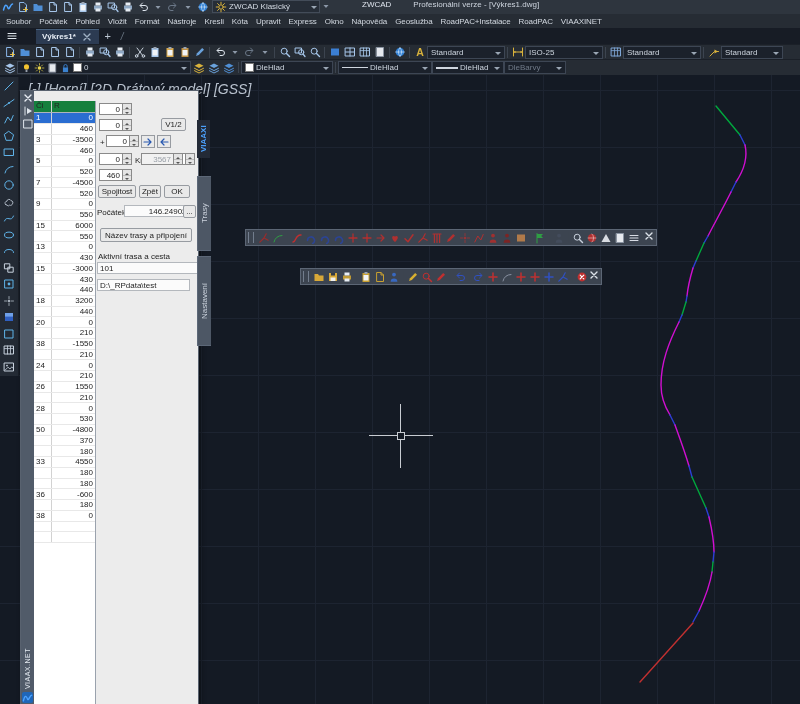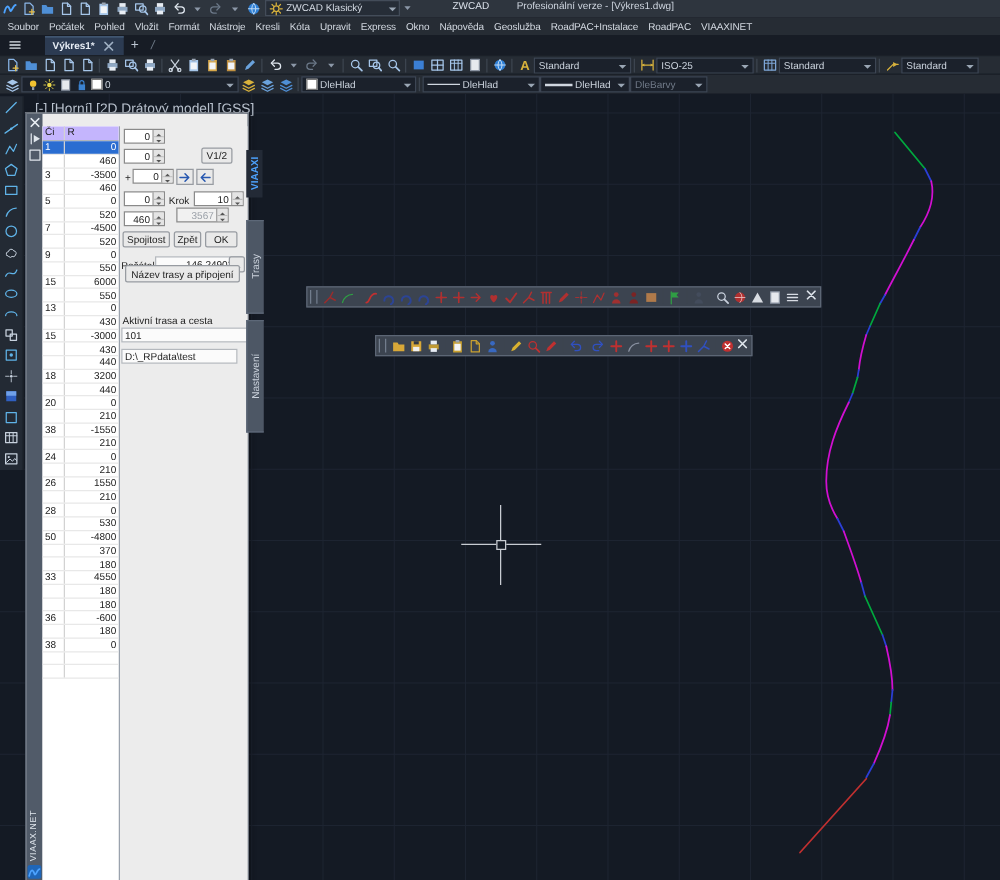--- a/index.html
+++ b/index.html
@@ -42,21 +42,21 @@
   .w76{width:78px;} .w66{width:62px;} .w92{width:92px;} .w94{width:94px;} .w72{width:72px;} .w174{width:174px;}
   .swatch{width:7px;height:7px;background:#fff;border:1px solid #777;flex:none;}
   .ltline{width:26px;height:1px;background:#cfd6df;flex:none;}
   .lwline{width:22px;height:2px;background:#cfd6df;flex:none;}
   .combo.dis{color:#707a88;}
   
   #main{position:absolute;left:0;top:75px;width:800px;height:629px;overflow:hidden;background-color:#141a24;
     background-image:linear-gradient(to right,#1d2431 1px,transparent 1px),
                      linear-gradient(to bottom,#1d2431 1px,transparent 1px);
     background-size:57px 57px;background-position:30px 15px;}
-  #vplabel{position:absolute;left:28px;top:6px;font-size:11px;color:#b9c2ce;}
+  #vplabel{position:absolute;left:28px;top:6px;font-size:14px;color:#b9c2ce;font-style:italic;}
   
   #drawtb{position:absolute;left:0;top:2px;width:18px;background:#232a34;display:flex;
     flex-direction:column;align-items:center;padding:3px 0;gap:4.5px;border-right:1px solid #1b2028;}
   #drawtb .tbtn{width:14px;height:12px;}
   
   .ftb{position:absolute;height:17px;background:#3c4450;border:1px solid #5c6675;display:flex;
     align-items:center;padding:0 12px 0 1px;box-sizing:border-box;}
   .fh{width:4px;height:11px;border-left:1px solid #727d8d;border-right:1px solid #727d8d;margin:0 3px 0 1px;flex:none;}
   .ftb .tbtn{width:14px;height:14px;}
   .fclose{position:absolute;right:1px;top:0px;display:flex;}
@@ -67,21 +67,21 @@
   #panel{position:absolute;left:20px;top:15px;width:177px;height:614px;background:#ececec;
     border:1px solid #59626f;box-sizing:content-box;box-shadow:2px 2px 5px rgba(0,0,0,.45);}
   .pstrip{position:absolute;left:0;top:0;width:13px;height:100%;background:#515b69;}
   .pstrip .sic{width:13px;height:13px;display:flex;align-items:center;justify-content:center;}
   .vtext{position:absolute;bottom:16px;left:2.5px;writing-mode:vertical-rl;transform:rotate(180deg);
     color:#e2e8ef;font-size:7px;letter-spacing:.5px;}
   .plogo{position:absolute;bottom:2px;left:1px;width:11px;height:11px;background:#1f66b8;border-radius:2px;
     display:flex;align-items:center;justify-content:center;}
   #ptable{position:absolute;left:13px;top:10px;width:62px;bottom:0;background:#fff;
     border-right:1px solid #9aa2ad;box-sizing:border-box;font-size:8px;color:#222;overflow:hidden;}
-  .thead{height:12px;display:flex;background:#c4b5fd;border-bottom:1px solid #aeb4bb;box-sizing:border-box;}
+  .thead{height:12px;display:flex;background:#15803d;border-bottom:1px solid #aeb4bb;box-sizing:border-box;}
   .thead span{padding-left:2px;}
   .tc1{width:18px;border-right:1px solid #d2d2d2;box-sizing:border-box;flex:none;}
   .tc2{flex:1;}
   .tr{height:10.76px;display:flex;border-bottom:1px solid #e8e8e8;box-sizing:border-box;align-items:center;}
   .tr .tc1{padding-left:2px;height:100%;display:flex;align-items:center;}
   .tr .tc2{text-align:right;padding-right:2px;}
   .tr.sel{background:#2a6dd1;color:#fff;}
   #pcontrols{position:absolute;left:76px;top:10px;right:0;bottom:0;background:#ececec;font-size:8px;color:#1d1d1d;}
   .spin{position:absolute;height:12px;background:#fff;border:1px solid #8a8a8a;display:flex;box-sizing:border-box;}
   .spin .sval{flex:1;text-align:right;padding:1px 2px 0 0;overflow:hidden;}
@@ -1190,37 +1190,37 @@
           </span>
       </div>
 
       <div class="spin" style="left:2px;top:68px;width:33px">
         <span class="sval">460</span>
           <span class="sbtns">
             <span class="su"></span>
             <span class="sd"></span>
           </span>
       </div>
-      <div class="spin dis" style="left:44px;top:65px;width:42px">
+      <div class="spin dis" style="left:44px;top:52px;width:42px">
         <span class="sval">3567</span>
           <span class="sbtns">
             <span class="su"></span>
             <span class="sd"></span>
           </span>
       </div>
 
       <div class="wbtn" style="left:1px;top:84px;width:38px">Spojitost</div>
       <div class="wbtn" style="left:42px;top:84px;width:22px">Zpět</div>
       <div class="wbtn" style="left:67px;top:84px;width:26px">OK</div>
 
       <span class="plabel" style="left:0px;top:107px">Počátek</span>
       <div class="wfield" style="left:27px;top:104px;width:70px;justify-content:flex-end">146.249024</div>
       <div class="wbtn" style="left:86px;top:104px;width:13px">...</div>
 
-      <div class="wbtn" style="left:3px;top:111px;width:92px;height:14px">Název trasy a připojení</div>
+      <div class="wbtn" style="left:3px;top:127px;width:92px;height:14px">Název trasy a připojení</div>
 
       <span class="plabel" style="left:1px;top:151px">Aktivní trasa a cesta</span>
       <div class="wfield" style="left:0px;top:161px;width:102px">101</div>
       <div class="wfield" style="left:0px;top:178px;width:93px">D:\_RPdata\test</div>
     </div>
   </div>
 
   <div class="sidetab" id="tab-viaaxi">VIAAXI</div>
   <div class="sidetab" id="tab-trasy">Trasy</div>
   <div class="sidetab" id="tab-nastaveni">Nastavení</div>

